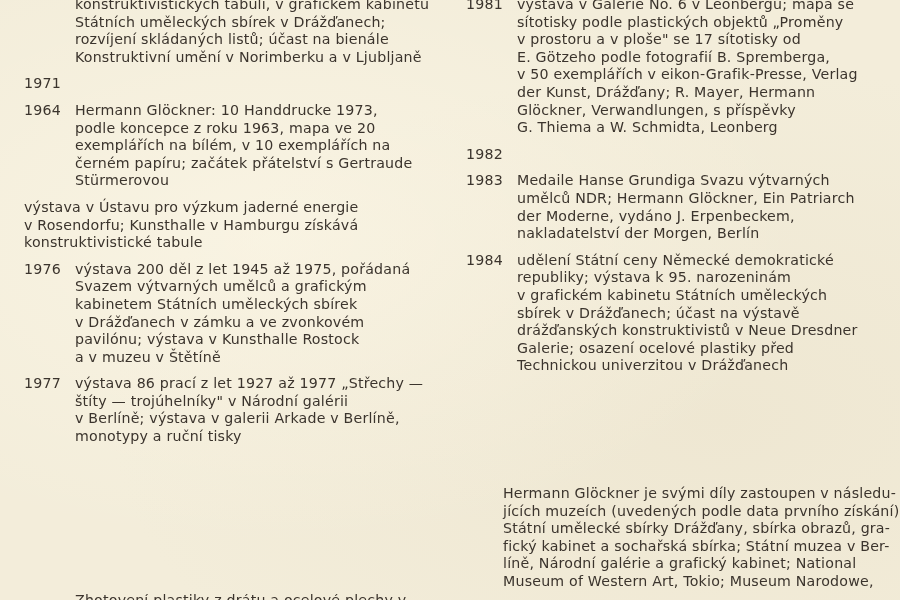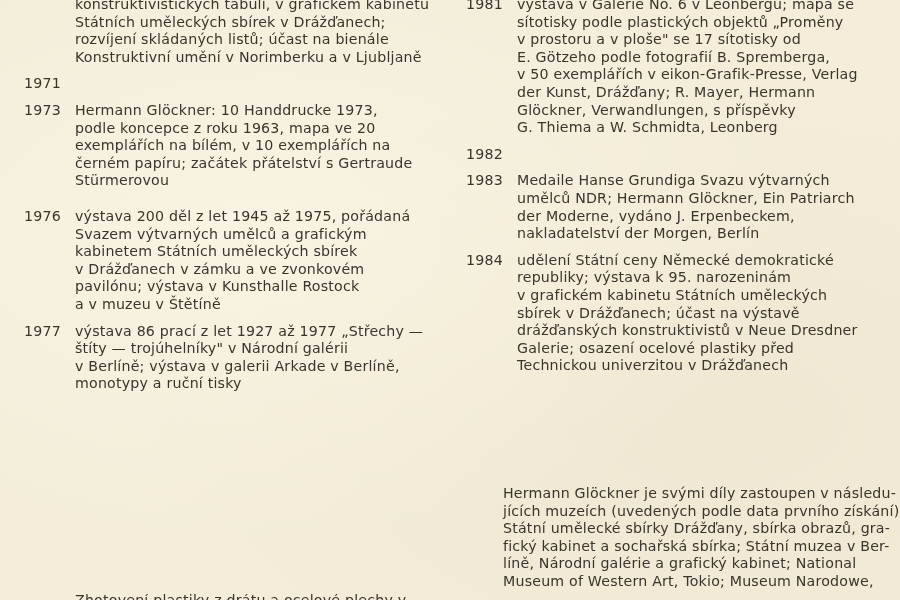--- a/index.html
+++ b/index.html
@@ -79,28 +79,31 @@
       <div class="year"></div>
       <div class="text">konstruktivistických tabulí, v grafickém kabinetu
 Státních uměleckých sbírek v Drážďanech;
 rozvíjení skládaných listů; účast na bienále
 Konstruktivní umění v Norimberku a v Ljubljaně</div>
     </div>
     <div class="entry">
       <div class="year">1971</div>
     </div>
     <div class="entry">
-      <div class="year">1973</div>
+      <div class="year">1964</div>
       <div class="text">Hermann Glöckner: 10 Handdrucke 1973,
 podle koncepce z roku 1963, mapa ve 20
 exemplářích na bílém, v 10 exemplářích na
 černém papíru; začátek přátelství s Gertraude
 Stürmerovou</div>
     </div>
     <div class="entry">
+      <div class="text">výstava v Ústavu pro výzkum jaderné energie
+v Rosendorfu; Kunsthalle v Hamburgu získává
+konstruktivistické tabule</div>
     </div>
     <div class="entry">
       <div class="year">1976</div>
       <div class="text">výstava 200 děl z let 1945 až 1975, pořádaná
 Svazem výtvarných umělců a grafickým
 kabinetem Státních uměleckých sbírek
 v Drážďanech v zámku a ve zvonkovém
 pavilónu; výstava v Kunsthalle Rostock
 a v muzeu v Štětíně</div>
     </div>

